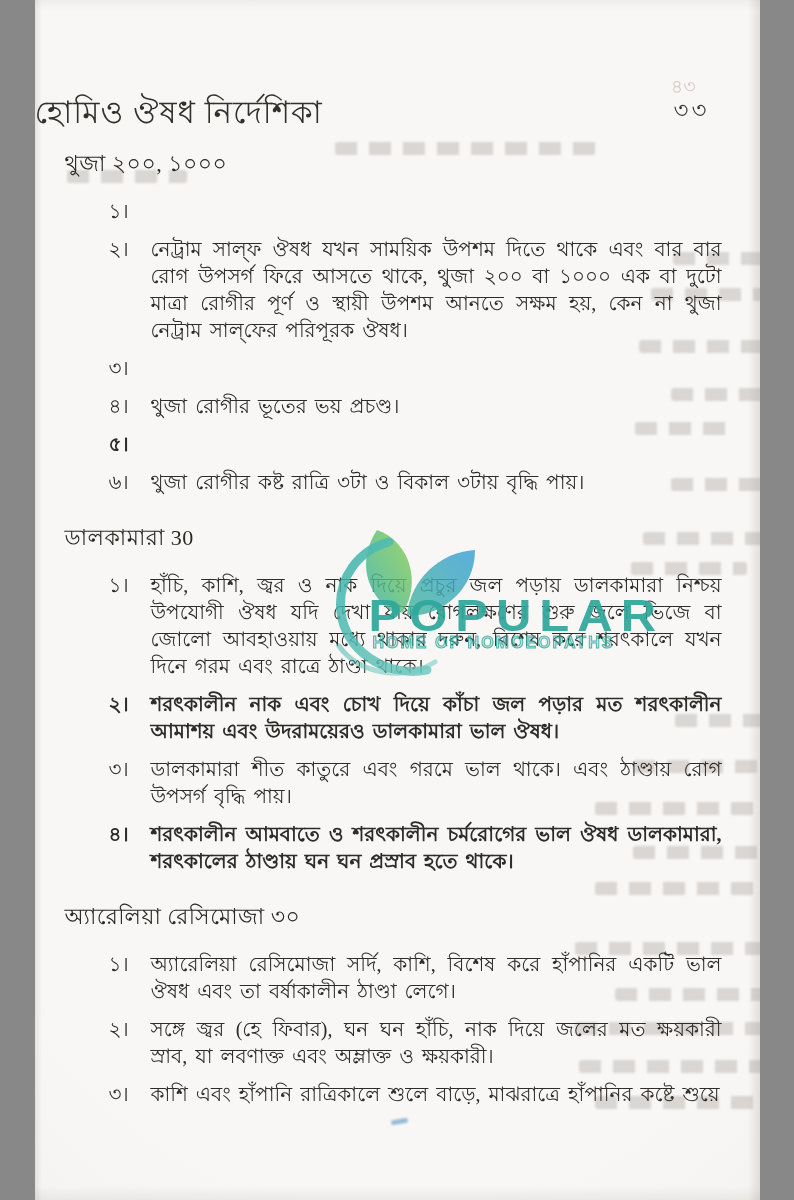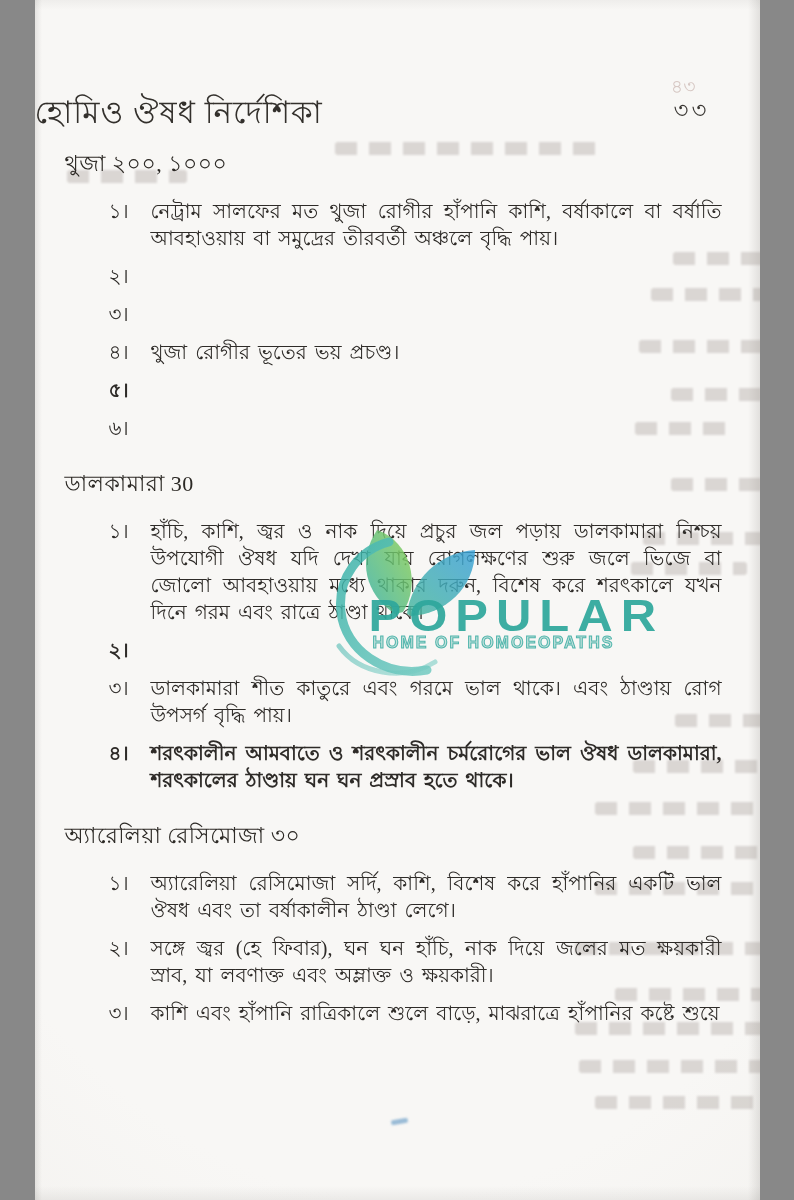--- a/index.html
+++ b/index.html
@@ -106,48 +106,50 @@
   <div class="ghost-page-number">৪৩</div>
   <div class="header-title">হোমিও ঔষধ নির্দেশিকা</div>
   <div class="page-number">৩৩</div>
 
   <div class="content">
 
     <div class="section">
       <div class="section-title">থুজা ২০০, ১০০০</div>
       <div class="item">
         <span class="num">১।</span>
-        <span class="text">নেট্রাম সালফের মত থুজা রোগীর হাঁপানি কাশি, বর্ষাকালে বা বর্ষাতি আবহাওয়ায় বা সমুদ্রের তীরবর্তী অঞ্চলে বৃদ্ধি পায়।</span>
       </div>
       <div class="item">
         <span class="num">২।</span>
+        <span class="text">নেট্রাম সাল্‌ফ ঔষধ যখন সাময়িক উপশম দিতে থাকে এবং বার বার রোগ উপসর্গ ফিরে আসতে থাকে, থুজা ২০০ বা ১০০০ এক বা দুটো মাত্রা রোগীর পূর্ণ ও স্থায়ী উপশম আনতে সক্ষম হয়, কেন না থুজা নেট্রাম সাল্‌ফের পরিপূরক ঔষধ।</span>
       </div>
       <div class="item">
         <span class="num">৩।</span>
       </div>
       <div class="item">
         <span class="num">৪।</span>
         <span class="text">থুজা রোগীর ভূতের ভয় প্রচণ্ড।</span>
       </div>
       <div class="item heavy">
         <span class="num">৫।</span>
       </div>
       <div class="item">
         <span class="num">৬।</span>
+        <span class="text">থুজা রোগীর কষ্ট রাত্রি ৩টা ও বিকাল ৩টায় বৃদ্ধি পায়।</span>
       </div>
     </div>
 
     <div class="section">
       <div class="section-title">ডালকামারা 30</div>
       <div class="item">
         <span class="num">১।</span>
         <span class="text">হাঁচি, কাশি, জ্বর ও নাক দিয়ে প্রচুর জল পড়ায় ডালকামারা নিশ্চয় উপযোগী ঔষধ যদি দেখা যায় রোগলক্ষণের শুরু জলে ভিজে বা জোলো আবহাওয়ায় মধ্যে থাকার দরুন, বিশেষ করে শরৎকালে যখন দিনে গরম এবং রাত্রে ঠাণ্ডা থাকে।</span>
       </div>
       <div class="item heavy">
         <span class="num">২।</span>
+        <span class="text">শরৎকালীন নাক এবং চোখ দিয়ে কাঁচা জল পড়ার মত শরৎকালীন আমাশয় এবং উদরাময়েরও ডালকামারা ভাল ঔষধ।</span>
       </div>
       <div class="item">
         <span class="num">৩।</span>
         <span class="text">ডালকামারা শীত কাতুরে এবং গরমে ভাল থাকে। এবং ঠাণ্ডায় রোগ উপসর্গ বৃদ্ধি পায়।</span>
       </div>
       <div class="item heavy">
         <span class="num">৪।</span>
         <span class="text">শরৎকালীন আমবাতে ও শরৎকালীন চর্মরোগের ভাল ঔষধ ডালকামারা, শরৎকালের ঠাণ্ডায় ঘন ঘন প্রস্রাব হতে থাকে।</span>
       </div>
     </div>

